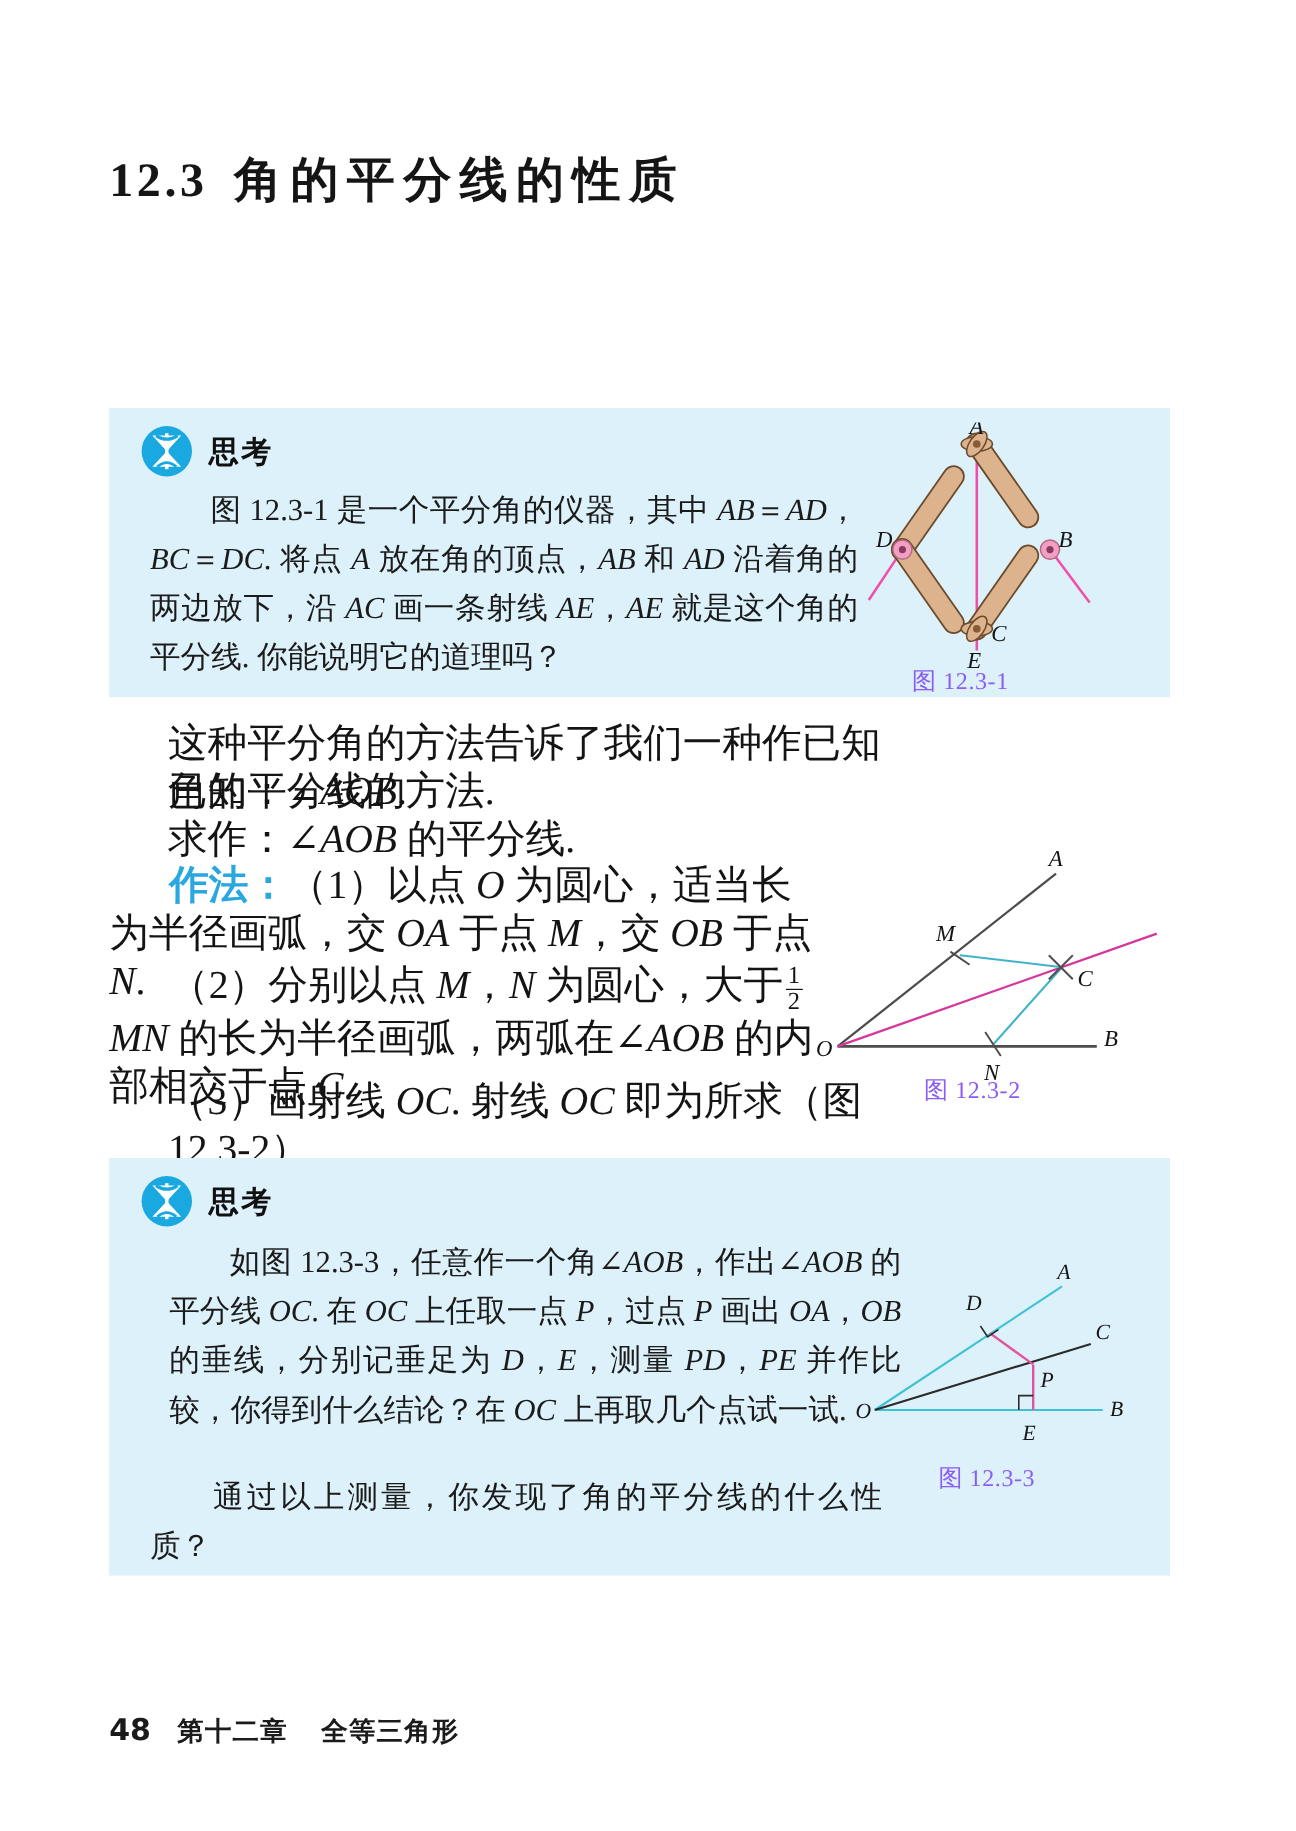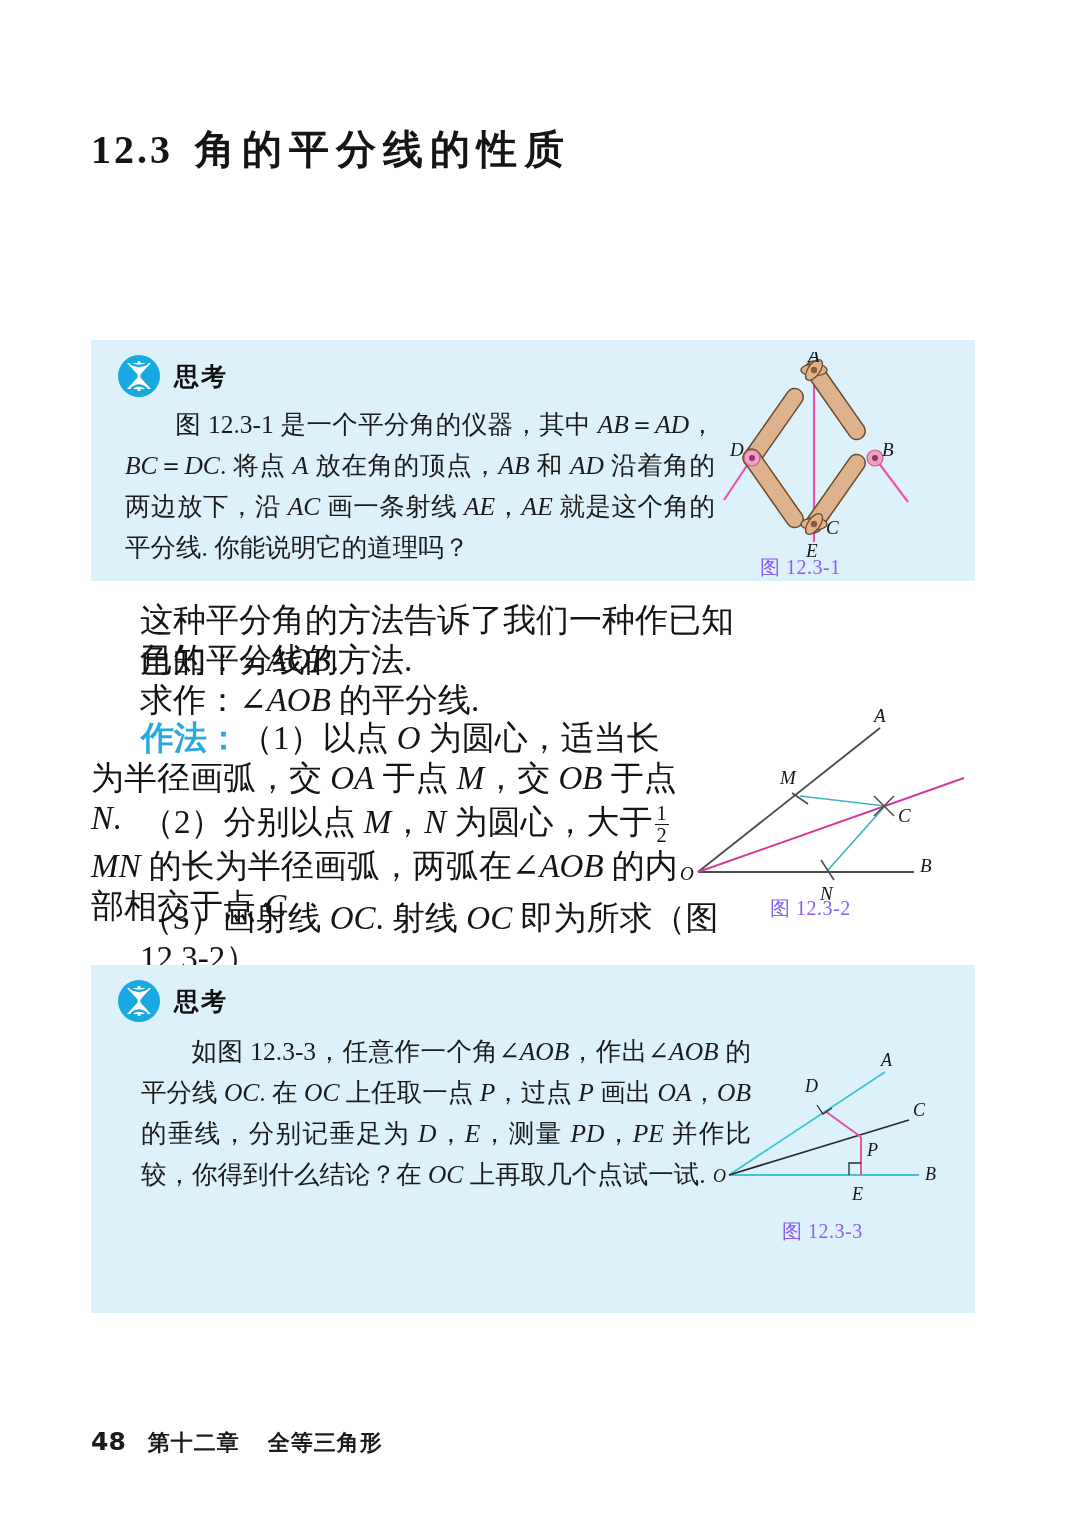--- a/index.html
+++ b/index.html
@@ -237,20 +237,21 @@
         <circle cx="22" cy="22" r="21" fill="#19a8e0"></circle>
         <path d="M10 9 H34 L22 22 Z" fill="#ffffff"></path>
         <path d="M10 35 H34 L22 22 Z" fill="#ffffff"></path>
         <rect x="20.6" y="7" width="2.8" height="30" fill="#ffffff"></rect>
         <path d="M13 9 q9 6 18 0" fill="none" stroke="#19a8e0" stroke-width="2.6"></path>
         <path d="M14 35 q8 -7 16 0" fill="none" stroke="#19a8e0" stroke-width="2.2"></path>
       </svg>
       <span class="think-label">思考</span>
     </div>
     <div class="para" id="tb2-text"><span class="ind"></span><span>如图 12.3-3，任意作一个角∠</span><i class="m">AOB</i><span>，作出∠</span><i class="m">AOB</i><span> 的平分线 </span><i class="m">OC</i><span>. 在 </span><i class="m">OC</i><span> 上任取一点 </span><i class="m">P</i><span>，过点 </span><i class="m">P</i><span> 画出 </span><i class="m">OA</i><span>，</span><i class="m">OB</i><span> 的垂线，分别记垂足为 </span><i class="m">D</i><span>，</span><i class="m">E</i><span>，测量 </span><i class="m">PD</i><span>，</span><i class="m">PE</i><span> 并作比较，你得到什么结论？在 </span><i class="m">OC</i><span> 上再取几个点试一试.</span></div>
+    <div class="para" id="tb2-text2"><span class="ind"></span><span>通过以上测量，你发现了角的平分线的什么性质？</span></div>
   </div>
 
   <svg class="fig" id="fig3" viewBox="0 0 250 205">
     <g>
       <line x1="16" y1="135" x2="172" y2="32" stroke="#3fc3d4" stroke-width="1.8"></line>
       <line x1="16" y1="135" x2="206" y2="135" stroke="#3fc3d4" stroke-width="1.8"></line>
     </g>
     <line x1="16" y1="135" x2="196" y2="80" stroke="#2b2b2b" stroke-width="1.8"></line>
     <g stroke="#e0559f" stroke-width="2" fill="none">
       <line x1="112" y1="71" x2="148" y2="97"></line>

